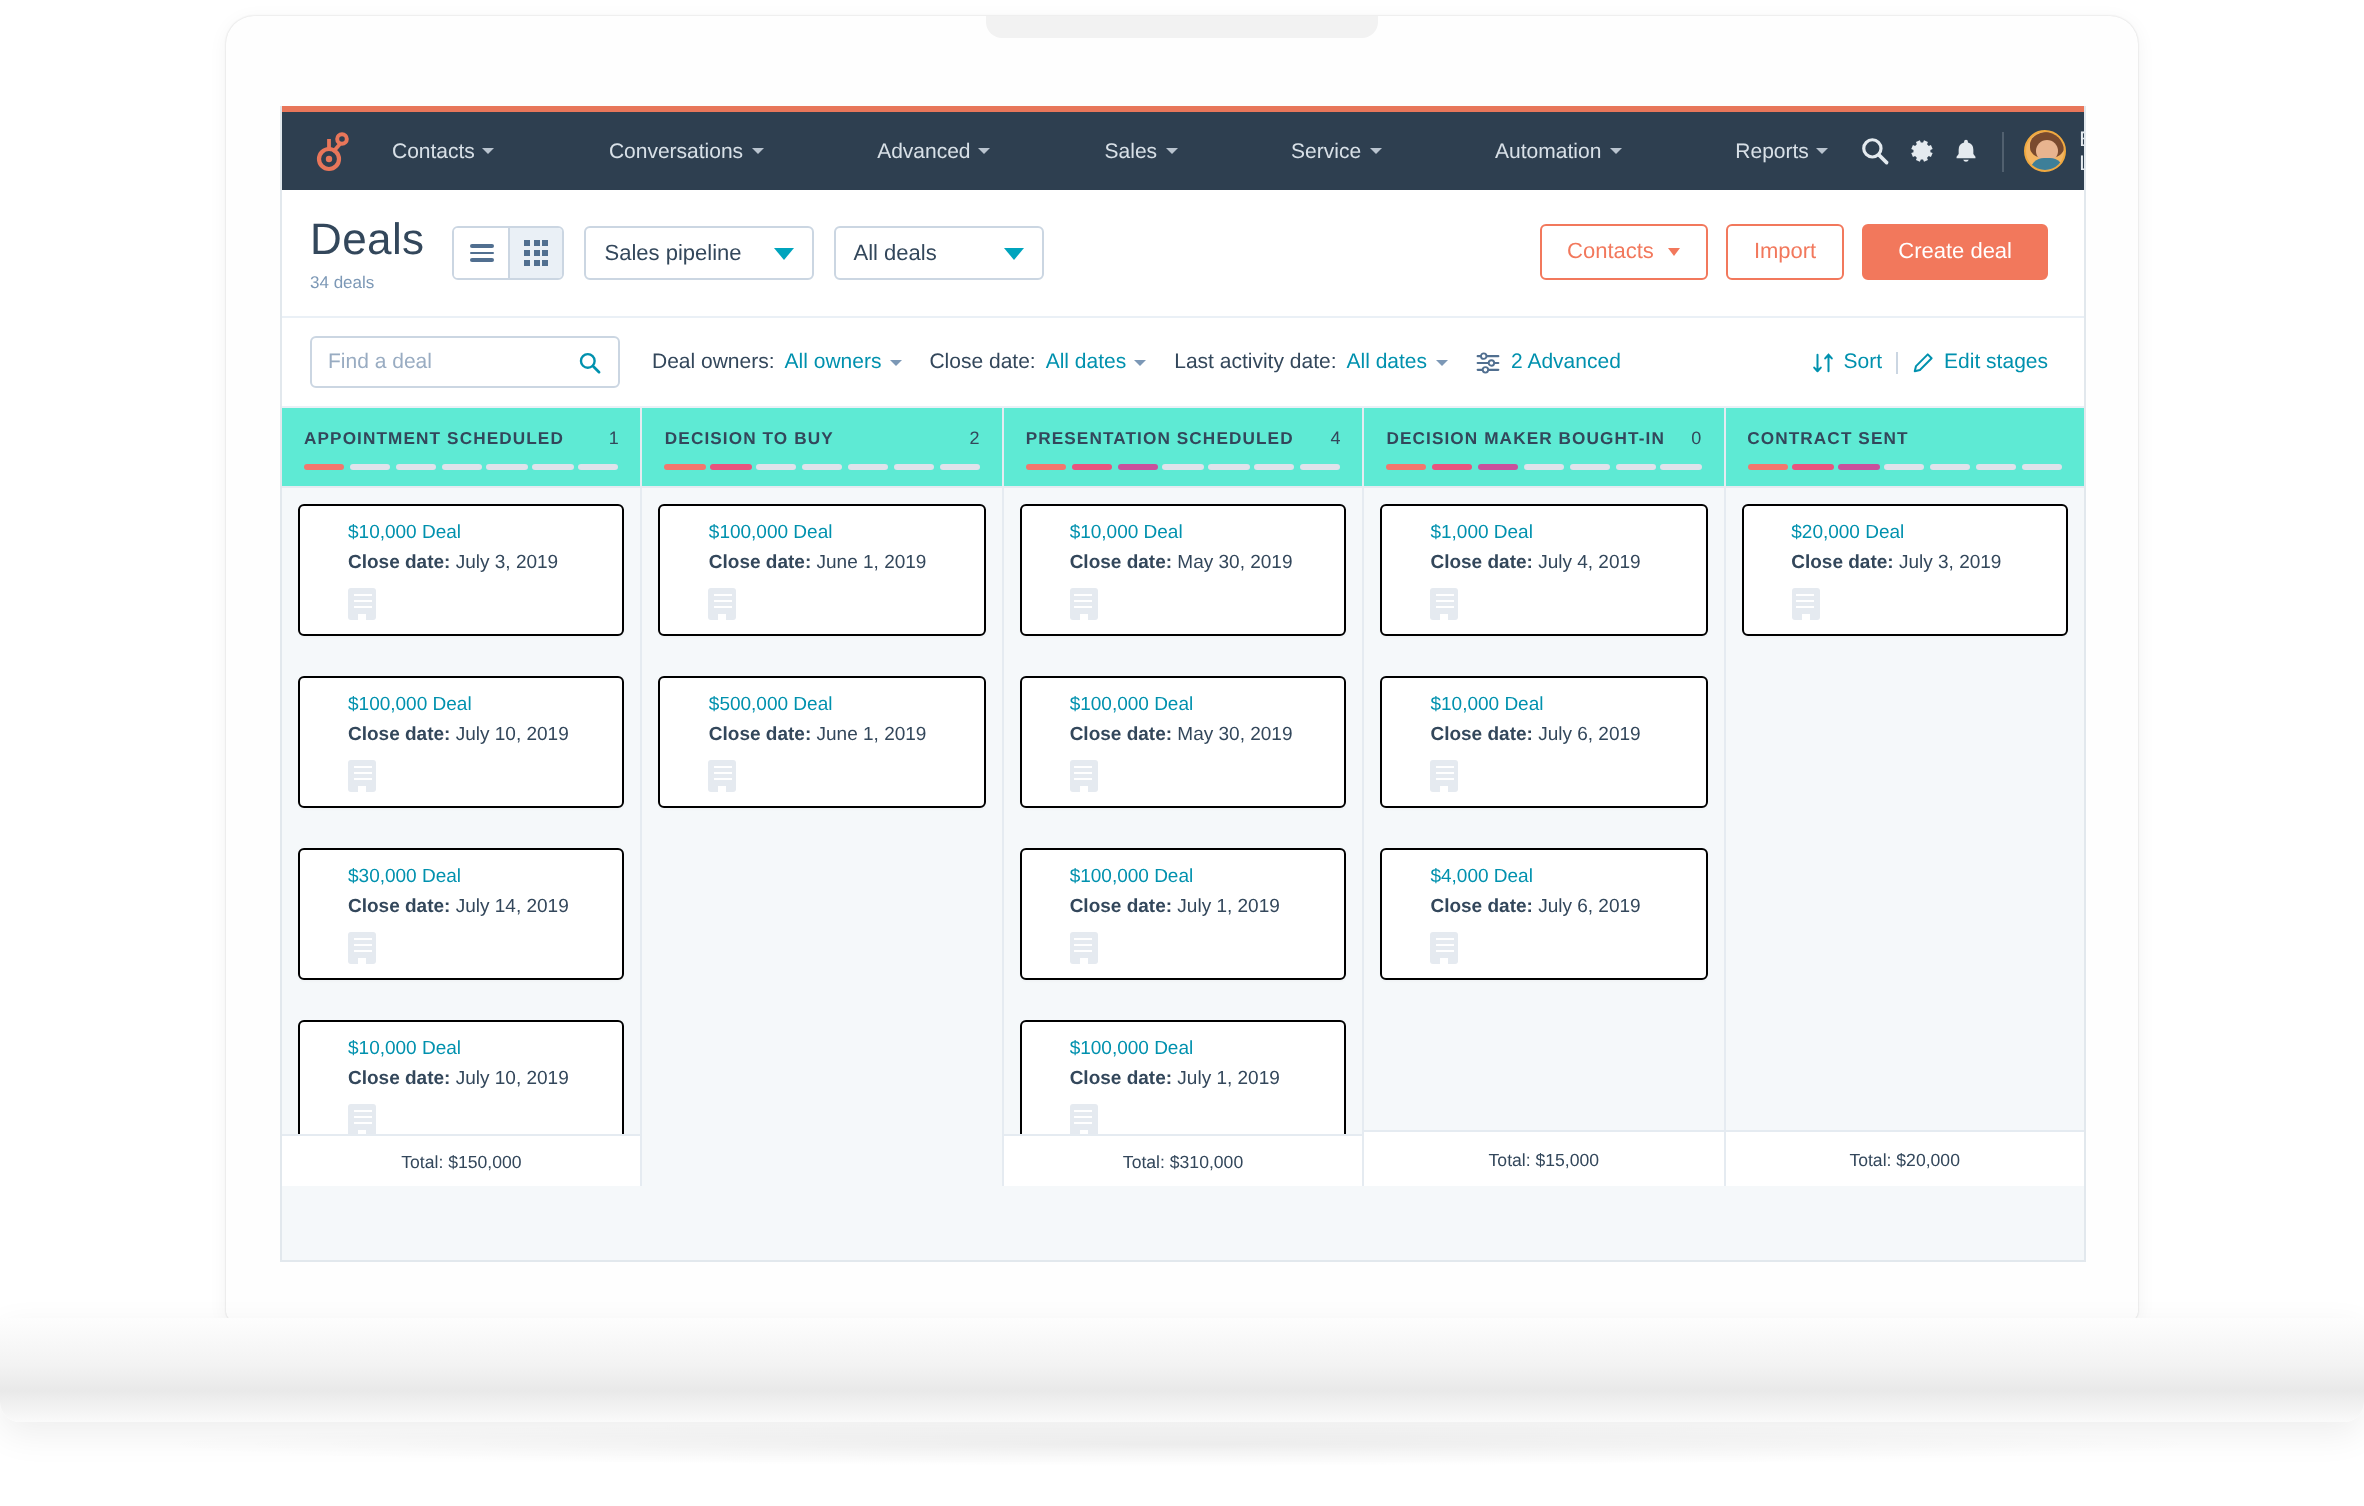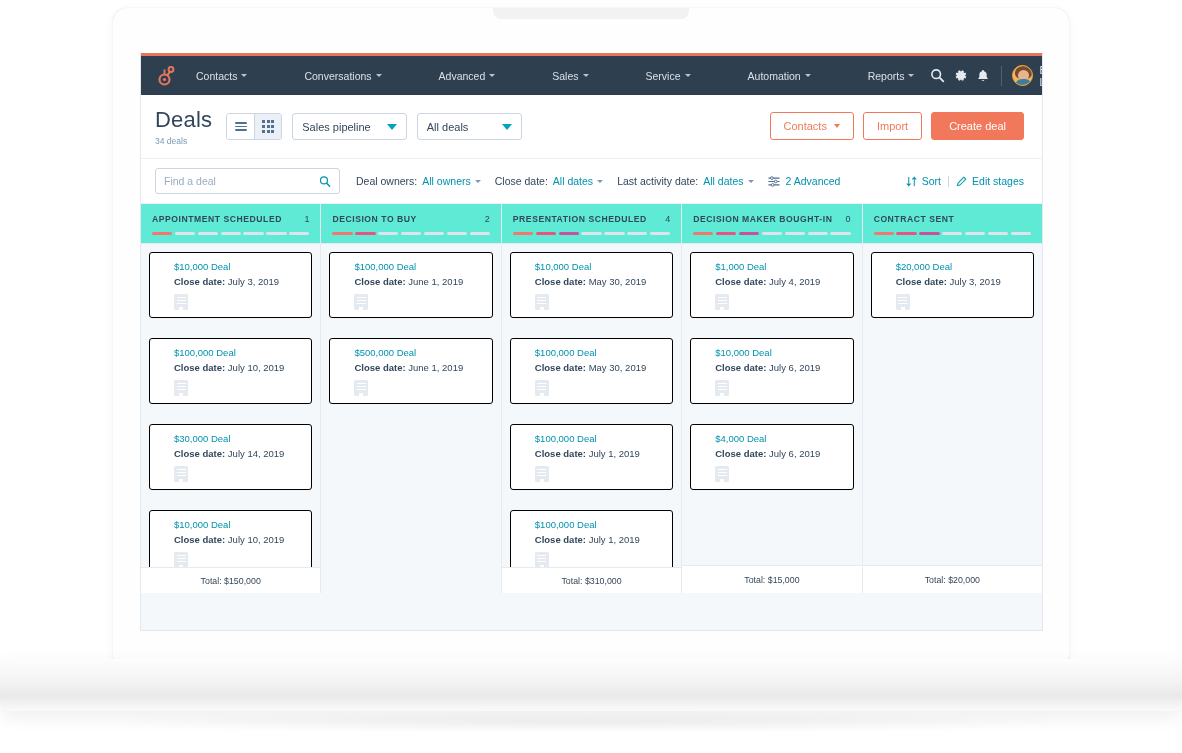--- a/index.html
+++ b/index.html
@@ -217,21 +217,21 @@
   .filterbar {
     background: #fff;
     padding: 9px 18px 9px 14px;
     display: flex;
     align-items: center;
     border-bottom: 1px solid #eaf0f6;
     font-size: 10.5px;
     color: #33475b;
   }
   .searchbox {
-    width: 185px;
+    width: 155px;
     height: 26px;
     border: 1px solid #cbd6e2;
     border-radius: 3px;
     display: flex;
     align-items: center;
     padding: 0 8px;
     background: #fff;
   }
   .searchbox input {
     border: none;

